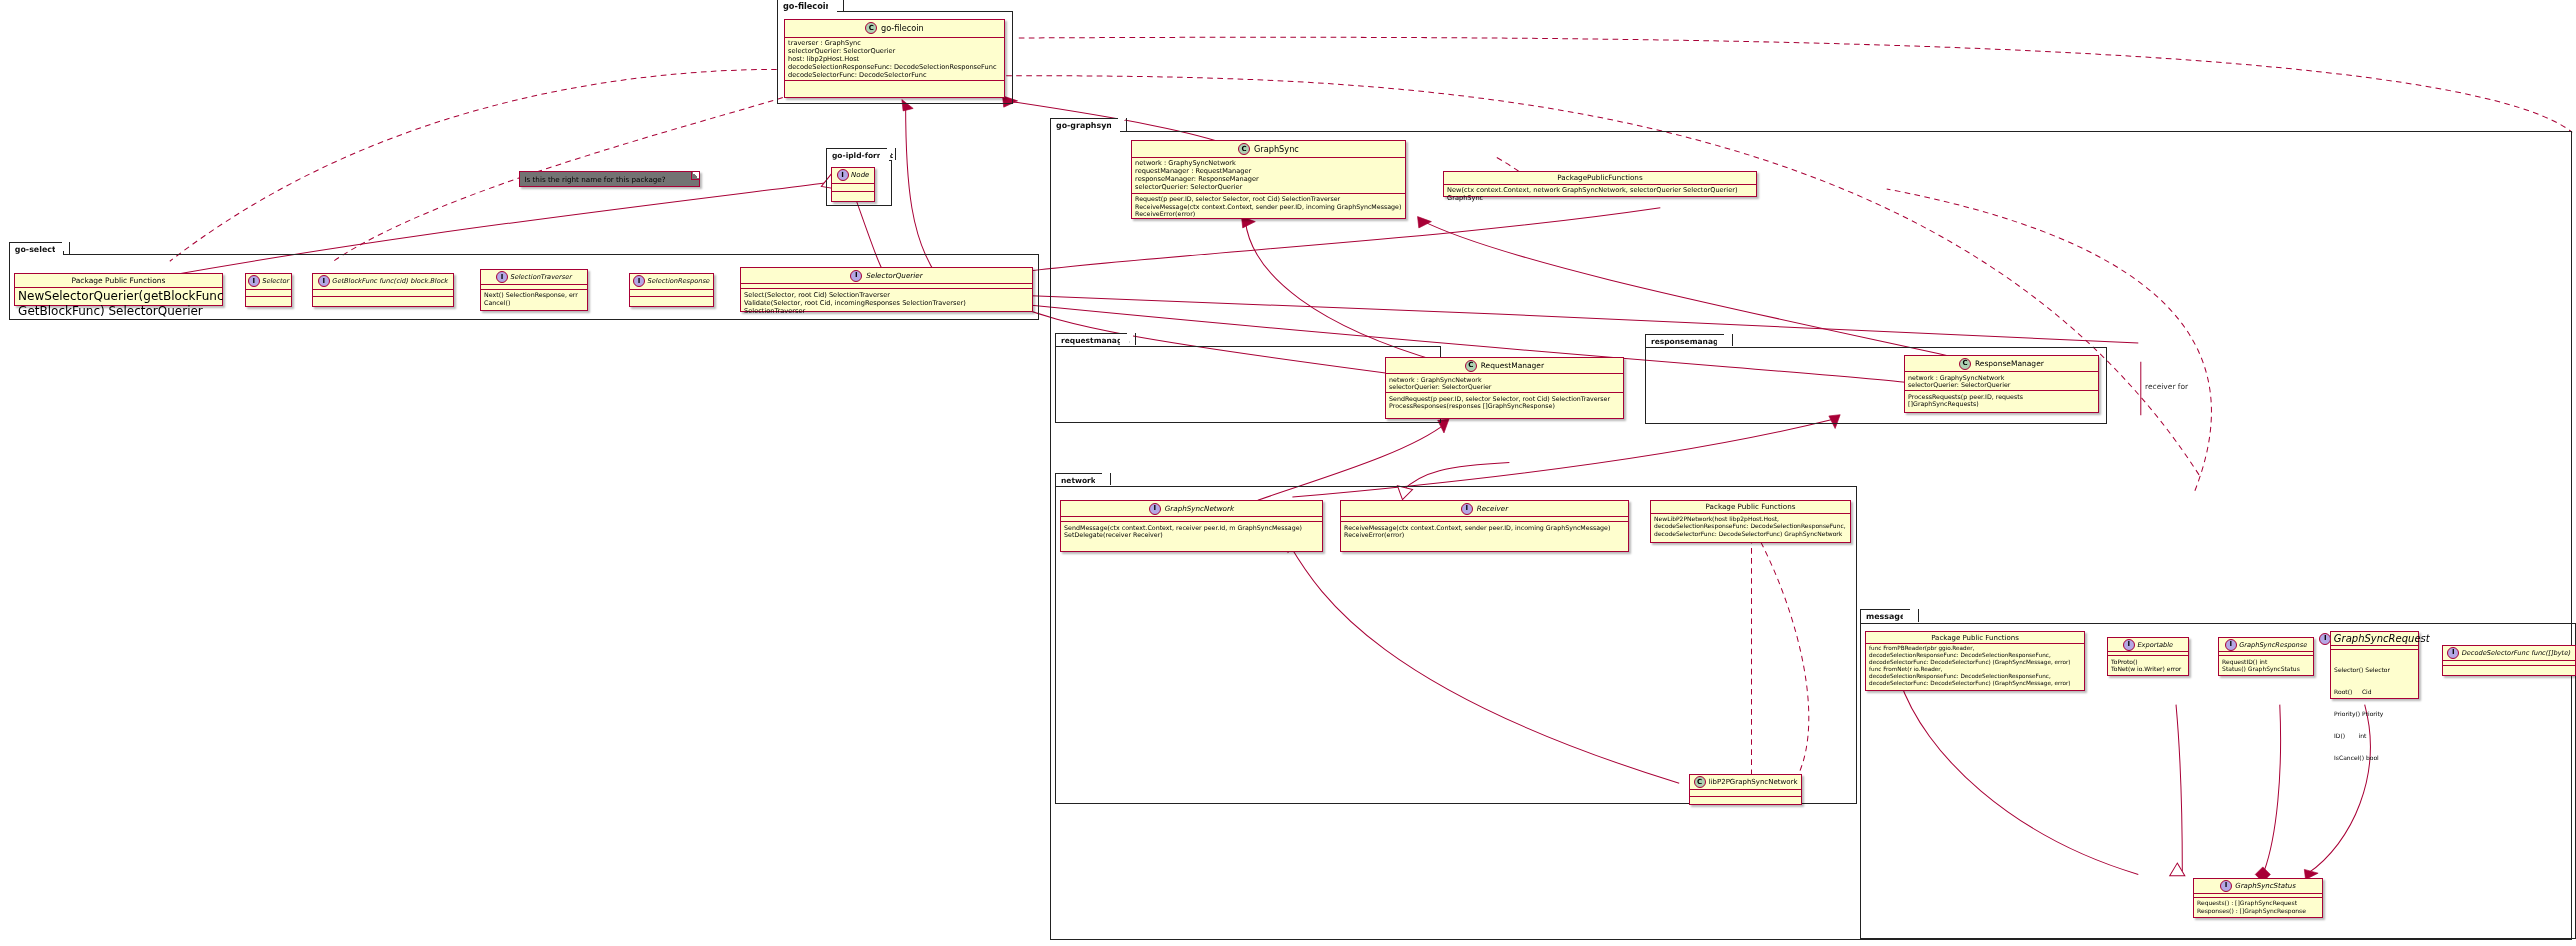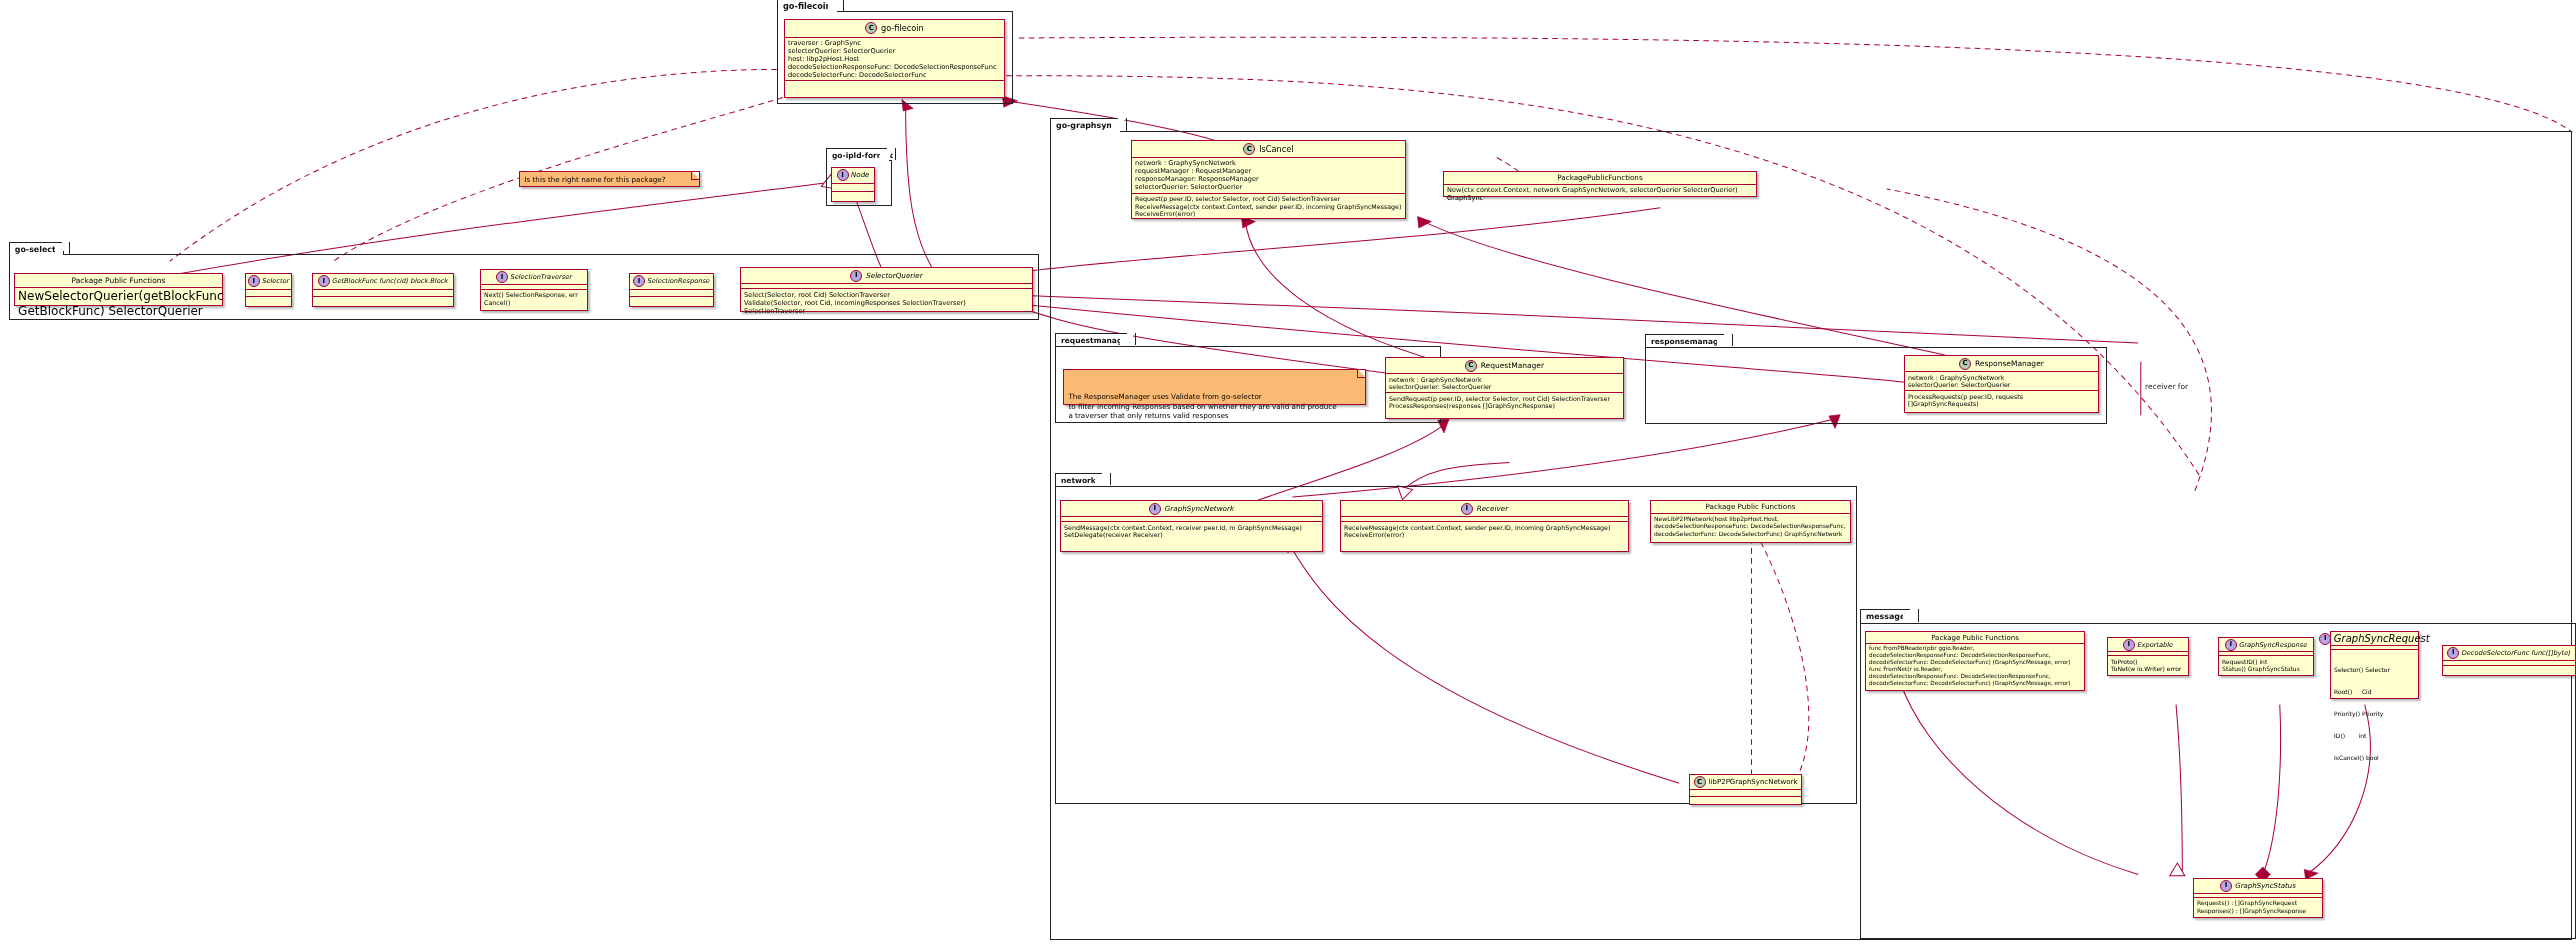--- a/index.html
+++ b/index.html
@@ -28,21 +28,21 @@
   .title{font-size:8.2px;}
   .title.ital{font-style:italic;}
 
   
   .badge{display:inline-flex;align-items:center;justify-content:center;width:10px;height:10px;
          border-radius:50%;font-size:7px;font-weight:bold;line-height:1;flex:none;}
   .badge.c{background:#ADD1B2;border:0.9px solid #A80036;color:#000;}
   .badge.i{background:#B4A7E5;border:0.9px solid #A80036;color:#000;}
 
   
-  .note{position:absolute;box-sizing:border-box;background:#fdba74;border:0.9px solid #A80036;
+  .note{position:absolute;box-sizing:border-box;background:#737373;border:0.9px solid #A80036;
         box-shadow:1.9px 1.9px 1.9px rgba(0,0,0,0.28);padding:2.5px 4.4px;line-height:1.35;color:#000;}
   .note .fold{position:absolute;top:0;right:0;width:7px;height:7px;
         background:linear-gradient(225deg,#ffffff 50%, transparent 50%);
         border-left:0.9px solid #A80036;border-bottom:0.9px solid #A80036;}
 
   .freetext{position:absolute;color:#2b2b2b;white-space:nowrap;}
 
   
   svg.links{position:absolute;left:0;top:0;width:2576px;height:947px;overflow:visible;pointer-events:none;}
   svg.links path, svg.links line{fill:none;stroke:#A80036;stroke-width:1.6px;}
@@ -218,21 +218,21 @@
 
   <div class="pkg" style="left:1050px;top:131px;width:1522px;height:809px;"></div>
   <div class="pkg-tab" style="left:1050px;top:118px;width:70px;height:14px;font-size:7.9px;">
     <span>go-graphsync</span>
     <span class="tab-fold"></span>
   </div>
 
   <div class="uml" style="left:1131px;top:140px;width:275px;height:79px;">
     <div class="hdr" style="height:17px;">
       <span class="badge c">C</span>
-      <span class="title">IsCancel</span>
+      <span class="title">GraphSync</span>
     </div>
     <div class="sect" style="font-size:6.6px;">
       <div>network : GraphySyncNetwork</div>
       <div>requestManager : RequestManager</div>
       <div>responseManager: ResponseManager</div>
       <div>selectorQuerier: SelectorQuerier</div>
     </div>
     <div class="sect" style="font-size:6.3px;">
       <div>Request(p peer.ID, selector Selector, root Cid) SelectionTraverser</div>
       <div>ReceiveMessage(ctx context.Context, sender peer.ID, incoming GraphSyncMessage)</div>
@@ -246,26 +246,20 @@
     </div>
     <div class="sect" style="font-size:6.6px;">
       <div>New(ctx context.Context, network GraphSyncNetwork, selectorQuerier SelectorQuerier) GraphSync</div>
     </div>
   </div>
 
   <div class="pkg" style="left:1055px;top:346px;width:386px;height:77px;"></div>
   <div class="pkg-tab" style="left:1055px;top:333px;width:74px;height:13.2px;font-size:7.5px;">
     <span>requestmanager</span>
     <span class="tab-fold"></span>
-  </div>
-  <div class="note" style="left:1063px;top:369px;width:303px;height:36px;font-size:7.2px;white-space:pre-line;">
-    <span class="fold"></span>
-    <span>The ResponseManager uses Validate from go-selector
-to filter incoming Responses based on whether they are valid and produce
-a traverser that only returns valid responses</span>
   </div>
 
   <div class="uml" style="left:1385px;top:357px;width:239px;height:62px;">
     <div class="hdr" style="height:16.4px;">
       <span class="badge c">C</span>
       <span class="title" style="font-size:7.5px;">RequestManager</span>
     </div>
     <div class="sect" style="font-size:6.3px;">
       <div>network : GraphSyncNetwork</div>
       <div>selectorQuerier: SelectorQuerier</div>

